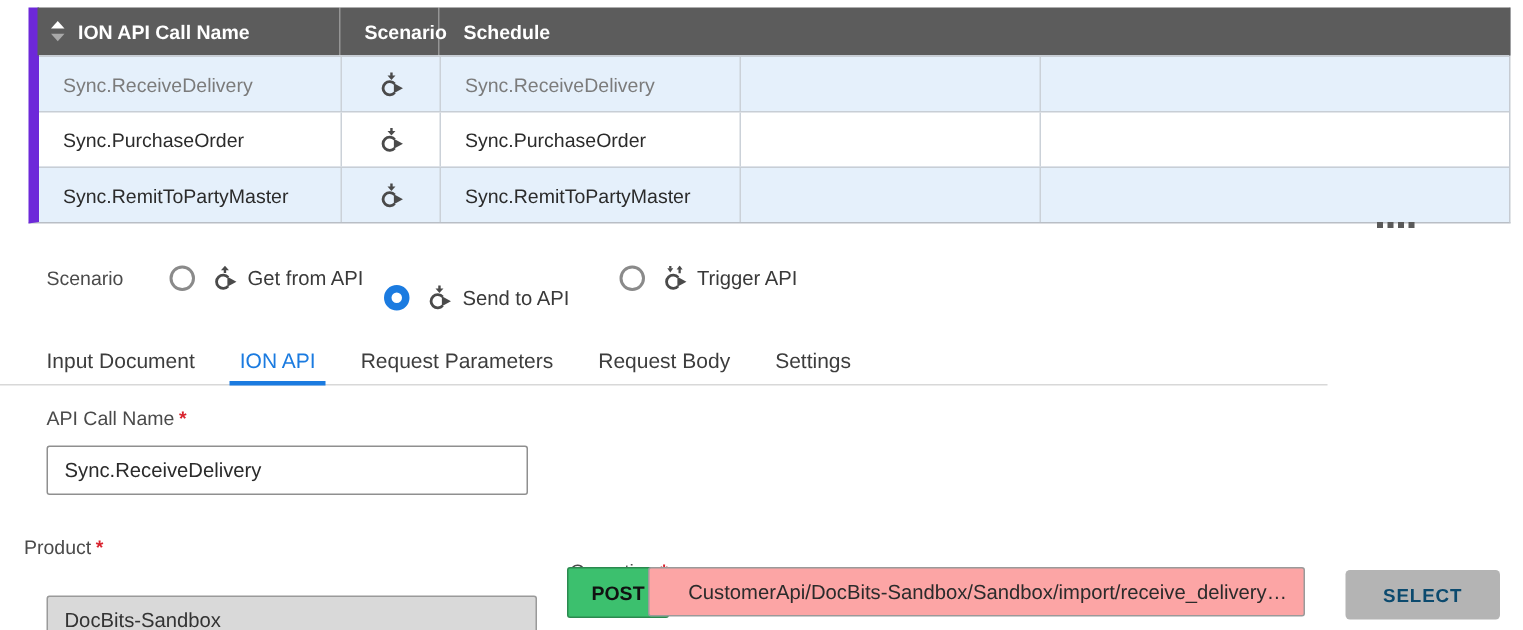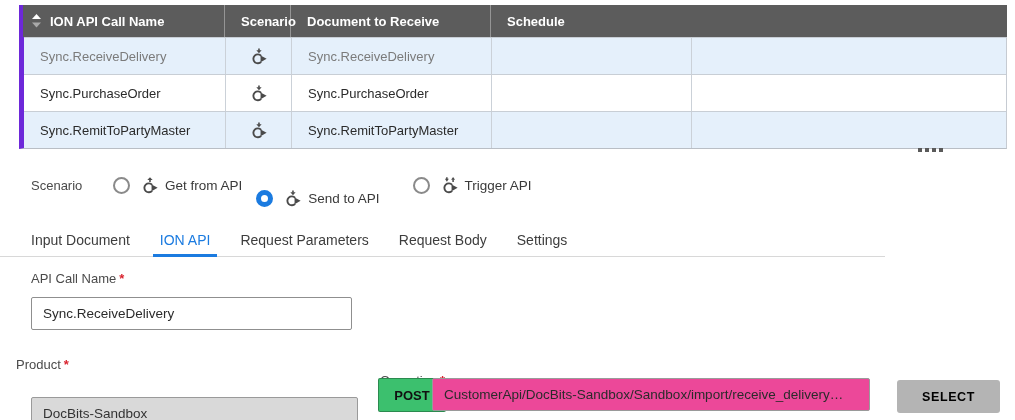--- a/index.html
+++ b/index.html
@@ -5,21 +5,21 @@
   * { box-sizing: border-box; }
   html,body { margin:0; padding:0; }
   body {
     width:1015px; height:420px; position:relative; overflow:hidden;
     background:#fff; font-family:"Liberation Sans", sans-serif;
     -webkit-font-smoothing:antialiased;
   }
 
   
   .tbl { position:absolute; top:5px; left:19px; width:988px;
-         border-left:5px solid #6d28d9; border-right:1px solid #C6CBD2;
+         border-left:7px solid #6d28d9; border-right:1px solid #C6CBD2;
          border-bottom:1px solid #B9BEC5; }
   .tr { display:flex; width:100%; }
   .tr.head { background:var(--header-bg); height:32px; margin:0 -1px; width:calc(100% + 2px); }
   .th { display:flex; align-items:center; gap:8px; padding-left:16px;
         font-size:13px; font-weight:bold; color:#fff;
         border-right:1px solid rgba(255,255,255,.35); }
   .th:first-child { padding-left:8px; }
   .th:last-child { border-right:none; }
   .tr.row { height:37px; background:#fff; color:var(--row-text); border-top:1px solid #C8CED5; }
   .tr.row:first-of-type { border-top:none; }
@@ -51,47 +51,44 @@
          font-size:14px; color:#3D3D3D; border-bottom:3px solid transparent; cursor:pointer; }
   .tab.active { color:var(--tab-blue); border-bottom-color:var(--tab-blue); }
 
   
   .fld-label { position:absolute; font-size:13px; color:#4A4A4A; }
   .fld-label .req { color:var(--required-red); margin-left:3px; font-weight:bold; }
   .inp { position:absolute; height:33px; border:1px solid #8F8F8F; border-radius:2px;
          background:#fff; font-family:"Liberation Sans",sans-serif; font-size:13.5px;
          color:#2B2B2B; padding:0 11px; outline:none; }
   .inp.disabled { background:#D9D9D9; border-color:#9A9A9A; color:#333; }
-  .inp.op { background:#ec4899; border-color:#9A9A9A; }
+  .inp.op { background:#fca5a5; border-color:#9A9A9A;text-align:right; }
   .post { position:absolute; top:378px; left:378px; width:68px; height:34px;
           background:var(--green); border:1px solid rgba(0,0,0,.28); border-radius:2px;
           display:flex; align-items:center; justify-content:center;
           font-size:13px; font-weight:bold; color:#111; }
   .select { position:absolute; top:380px; left:897px; width:103px; height:33px;
             background:var(--select-btn-bg); border:none; border-radius:3px;
             font-family:"Liberation Sans",sans-serif; font-size:12.5px; font-weight:bold;
-            color:#000000; letter-spacing:.6px; cursor:pointer; }
+            color:#0c4a6e; letter-spacing:.6px; cursor:pointer; }
 </style>
 </head>
 <body>
 
 <div class="tbl" id="api-table">
     <div class="tr head">
       <div class="th c0">
         <svg width="11" height="14" viewBox="0 0 11 14">
           <polygon points="5.5,0 10,5 1,5" fill="#FFFFFF"></polygon>
           <polygon points="1,8.5 10,8.5 5.5,13.5" fill="#A9A9A9"></polygon>
         </svg>
         <div style="display: inline;">ION API Call Name</div>
       </div>
       <div class="th c1">
         <div style="display: inline;">Scenario</div>
-      </div>
-      <div class="th c2">
-        <div style="display: inline;">Document to Receive</div>
       </div>
       <div class="th c4">
         <div style="display: inline;">Schedule</div>
       </div>
     </div>
     <div class="tr row alt muted">
       <div class="td c0">Sync.ReceiveDelivery</div>
       <div class="td c1 cell-scenario">
         <svg width="17" height="17" viewBox="0 0 18 18">
           <path d="M11.8,14.6 A4.7,4.7 0 1 1 11.8,8.4" fill="none" stroke="#4A4A4A" stroke-width="2"></path>

